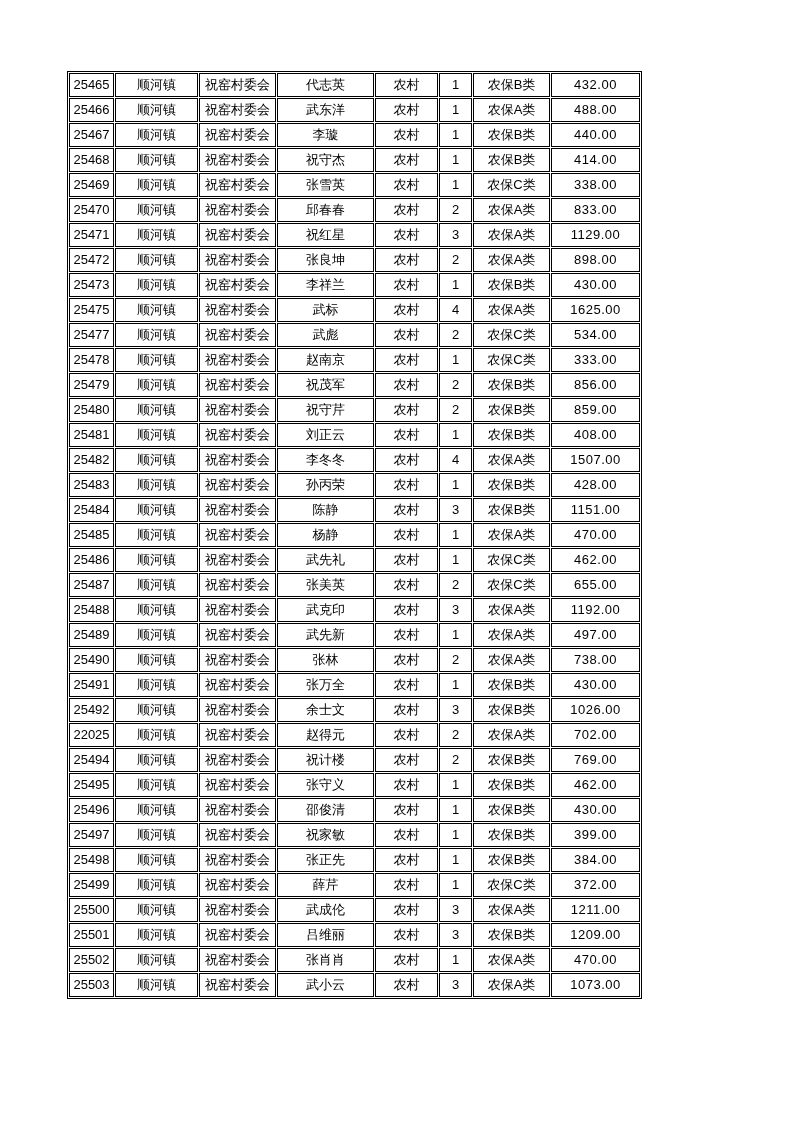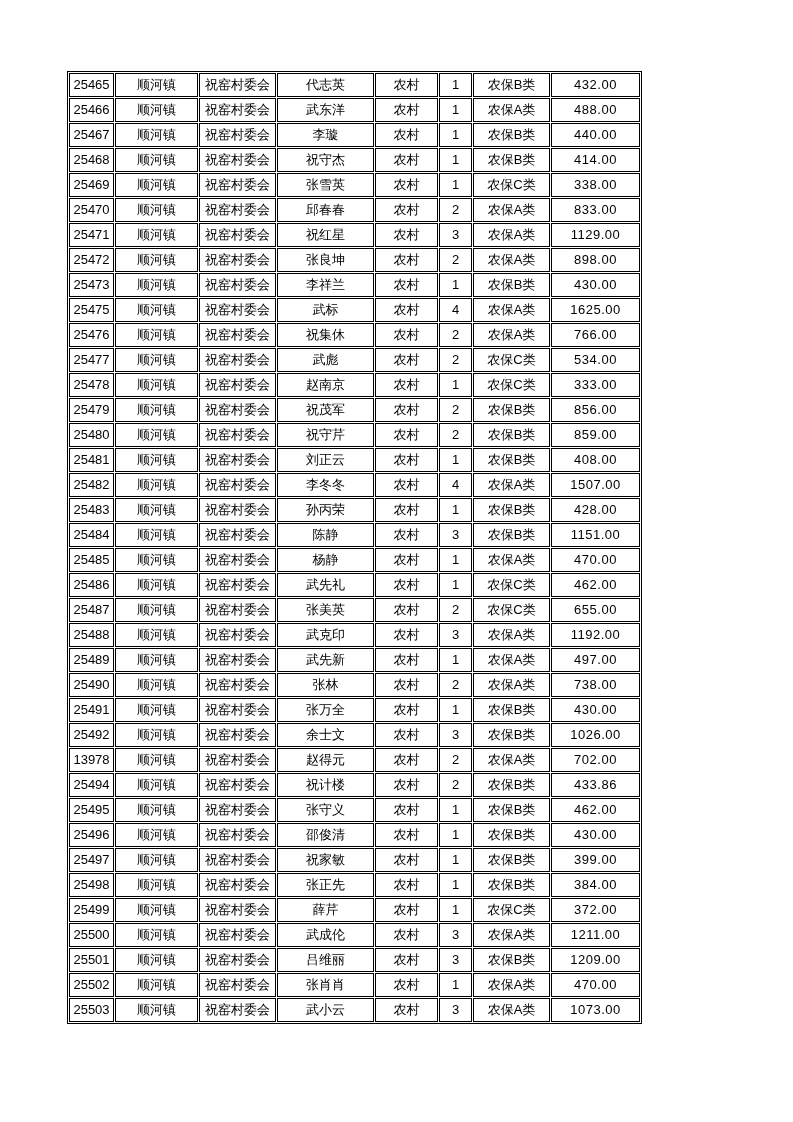--- a/index.html
+++ b/index.html
@@ -153,30 +153,20 @@
           <td class="col-serial">25475</td>
           <td class="col-town">顺河镇</td>
           <td class="col-village">祝窑村委会</td>
           <td class="col-name">武标</td>
           <td class="col-type">农村</td>
           <td class="col-count">4</td>
           <td class="col-category">农保A类</td>
           <td class="col-amount">1625.00</td>
         </tr>
         <tr>
-          <td class="col-serial">25476</td>
-          <td class="col-town">顺河镇</td>
-          <td class="col-village">祝窑村委会</td>
-          <td class="col-name">祝集休</td>
-          <td class="col-type">农村</td>
-          <td class="col-count">2</td>
-          <td class="col-category">农保A类</td>
-          <td class="col-amount">766.00</td>
-        </tr>
-        <tr>
           <td class="col-serial">25477</td>
           <td class="col-town">顺河镇</td>
           <td class="col-village">祝窑村委会</td>
           <td class="col-name">武彪</td>
           <td class="col-type">农村</td>
           <td class="col-count">2</td>
           <td class="col-category">农保C类</td>
           <td class="col-amount">534.00</td>
         </tr>
         <tr>
@@ -323,38 +313,38 @@
           <td class="col-serial">25492</td>
           <td class="col-town">顺河镇</td>
           <td class="col-village">祝窑村委会</td>
           <td class="col-name">余士文</td>
           <td class="col-type">农村</td>
           <td class="col-count">3</td>
           <td class="col-category">农保B类</td>
           <td class="col-amount">1026.00</td>
         </tr>
         <tr>
-          <td class="col-serial">13978</td>
+          <td class="col-serial">22025</td>
           <td class="col-town">顺河镇</td>
           <td class="col-village">祝窑村委会</td>
           <td class="col-name">赵得元</td>
           <td class="col-type">农村</td>
           <td class="col-count">2</td>
           <td class="col-category">农保A类</td>
           <td class="col-amount">702.00</td>
         </tr>
         <tr>
           <td class="col-serial">25494</td>
           <td class="col-town">顺河镇</td>
           <td class="col-village">祝窑村委会</td>
           <td class="col-name">祝计楼</td>
           <td class="col-type">农村</td>
           <td class="col-count">2</td>
           <td class="col-category">农保B类</td>
-          <td class="col-amount">433.86</td>
+          <td class="col-amount">769.00</td>
         </tr>
         <tr>
           <td class="col-serial">25495</td>
           <td class="col-town">顺河镇</td>
           <td class="col-village">祝窑村委会</td>
           <td class="col-name">张守义</td>
           <td class="col-type">农村</td>
           <td class="col-count">1</td>
           <td class="col-category">农保B类</td>
           <td class="col-amount">462.00</td>

